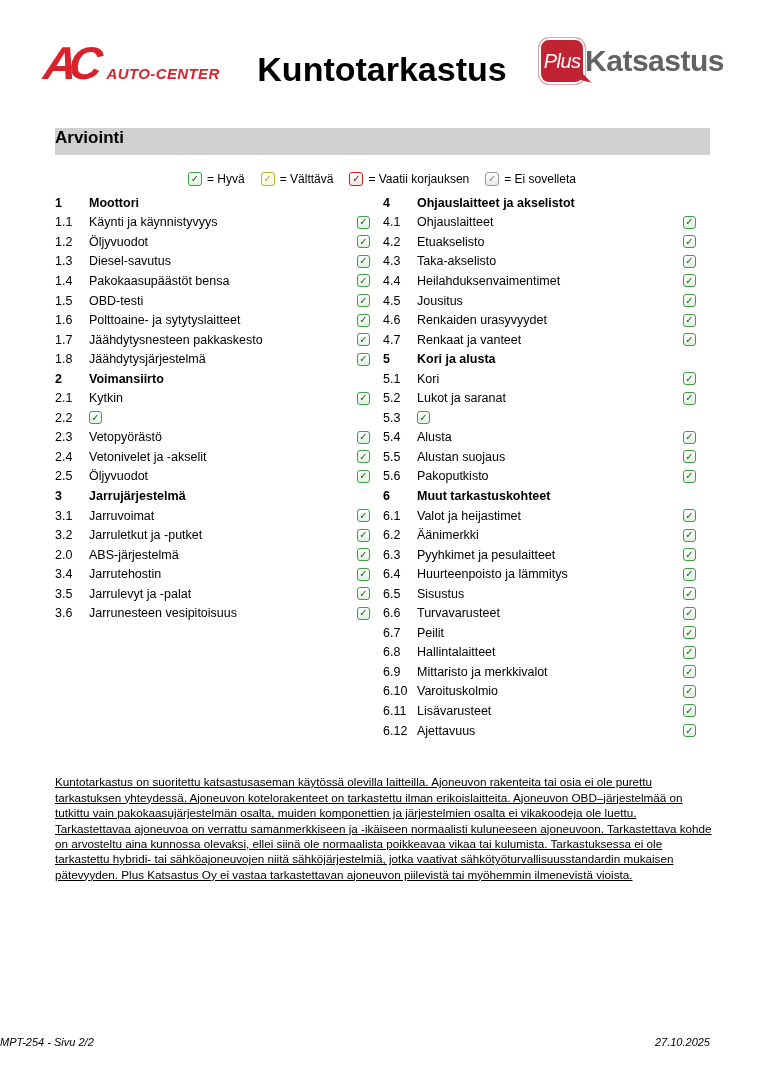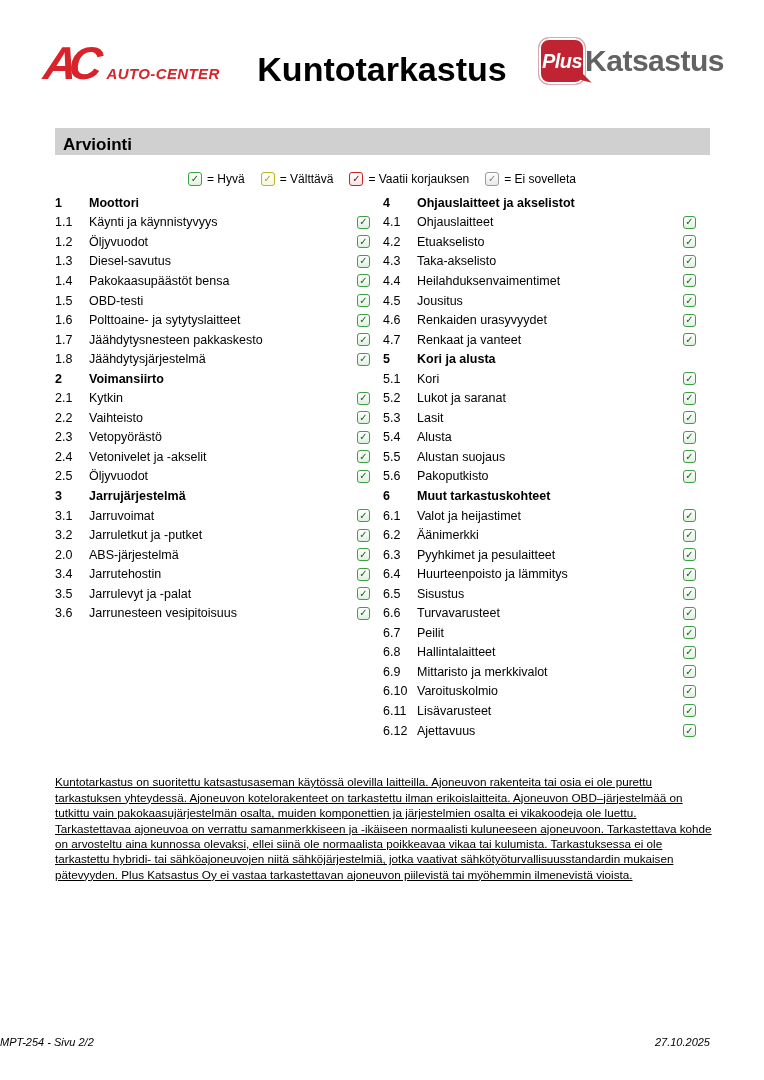--- a/index.html
+++ b/index.html
@@ -9,28 +9,28 @@
   
   .header { position:relative; height:110px; }
   .logo-ac { position:absolute; left:44px; top:46px; display:flex; align-items:baseline; color:var(--brand_red); }
   .ac-mark { font-size:46px; font-weight:900; font-style:italic; letter-spacing:-8px; line-height:0.75; transform:skewX(-6deg); padding-right:12px; }
   .ac-name { font-size:15px; font-weight:800; font-style:italic; text-transform:uppercase; letter-spacing:0.4px; }
   .page-title { position:absolute; left:0; right:0; top:50px; text-align:center; font-size:34px; font-weight:bold; }
   .logo-plus { position:absolute; right:40px; top:38px; display:flex; align-items:center; }
   .plus-badge { position:relative; width:46px; height:46px; background:var(--plus_red); border-radius:10px;
                 display:flex; align-items:center; justify-content:center;
                 box-shadow: inset 0 0 0 2px #fff, 0 0 0 1px #dba9ae; }
-  .plus-badge .plus-word { color:#fff; font-style:italic; font-weight:bold; font-size:20px; letter-spacing:-0.5px; }
+  .plus-badge .plus-word { color:#fff; font-style:italic; font-weight:normal; font-size:20px; letter-spacing:-0.5px; }
   .plus-tail { position:absolute; right:-8px; bottom:3px; width:0; height:0;
                border-top:9px solid transparent; border-left:15px solid var(--plus_red); transform:rotate(14deg); }
   .plus-name { font-size:30px; font-weight:bold; color:var(--katsastus_gray); letter-spacing:-0.5px; }
 
   
   .section-bar { margin:18px 54px 0 55px; height:27px; background:var(--bar_gray);
-                 display:flex; align-items:flex-end; padding-left:8px; box-sizing:border-box;
+                 display:flex; align-items:flex-start; padding-left:0; box-sizing:border-box;
                  font-size:17px; font-weight:bold; }
 
   
   .legend { display:flex; justify-content:center; align-items:center; gap:16px; margin-top:17px; font-size:12px; }
   .legend-item { display:flex; align-items:center; gap:5px; }
 
   
   .chk { box-sizing:border-box; width:14px; height:14px; border-radius:3px; flex:none;
          display:inline-flex; align-items:center; justify-content:center;
          font-family:"DejaVu Sans", sans-serif; font-weight:bold; font-size:10px; line-height:1; }
@@ -153,21 +153,20 @@
           <span class="num">2</span>
           <span class="label">Voimansiirto</span>
         </div>
         <div class="row">
           <span class="num">2.1</span>
           <span class="label">Kytkin</span>
           <span class="chk good">✓</span>
         </div>
         <div class="row">
           <span class="num">2.2</span>
-          <span class="label">Vaihteisto</span>
           <span class="chk good">✓</span>
         </div>
         <div class="row">
           <span class="num">2.3</span>
           <span class="label">Vetopyörästö</span>
           <span class="chk good">✓</span>
         </div>
         <div class="row">
           <span class="num">2.4</span>
           <span class="label">Vetonivelet ja -akselit</span>
@@ -262,21 +261,20 @@
           <span class="label">Kori</span>
           <span class="chk good">✓</span>
         </div>
         <div class="row">
           <span class="num">5.2</span>
           <span class="label">Lukot ja saranat</span>
           <span class="chk good">✓</span>
         </div>
         <div class="row">
           <span class="num">5.3</span>
-          <span class="label">Lasit</span>
           <span class="chk good">✓</span>
         </div>
         <div class="row">
           <span class="num">5.4</span>
           <span class="label">Alusta</span>
           <span class="chk good">✓</span>
         </div>
         <div class="row">
           <span class="num">5.5</span>
           <span class="label">Alustan suojaus</span>

